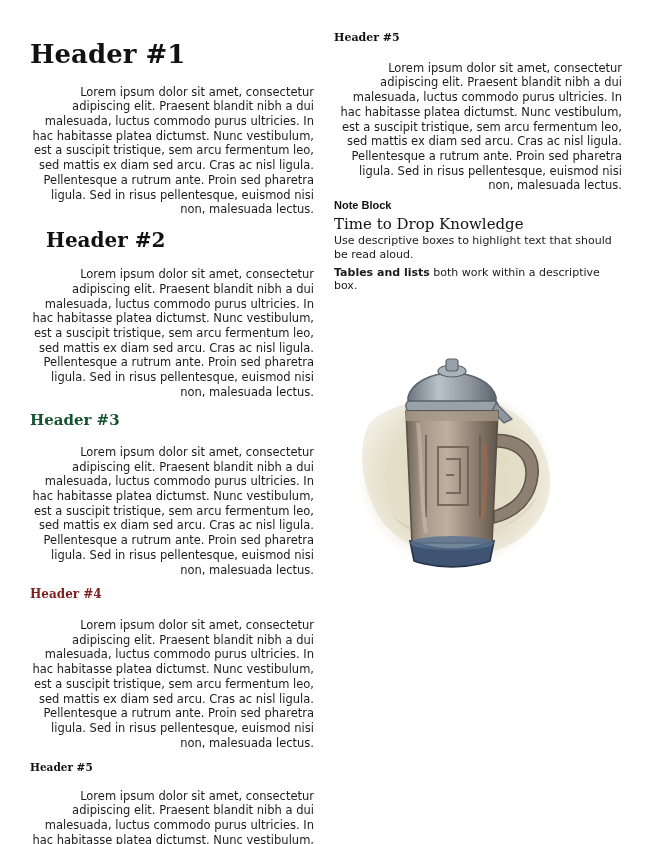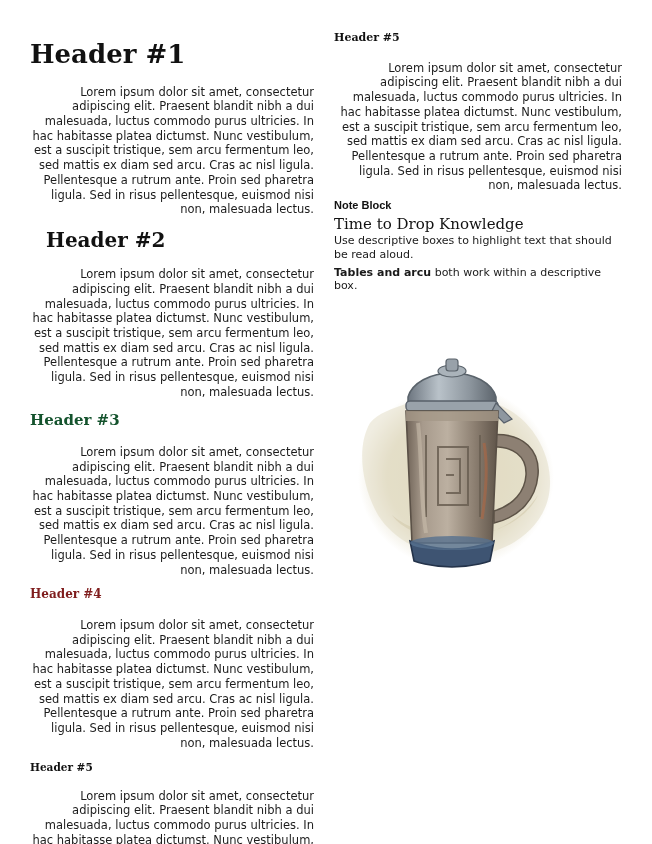--- a/index.html
+++ b/index.html
@@ -160,21 +160,21 @@
     </div>
 
     <div class="col col-right">
       <h5 class="h5">Header #5</h5>
       <p class="body">Lorem ipsum dolor sit amet, consectetur adipiscing elit. Praesent blandit nibh a dui malesuada, luctus commodo purus ultricies. In hac habitasse platea dictumst. Nunc vestibulum, est a suscipit tristique, sem arcu fermentum leo, sed mattis ex diam sed arcu. Cras ac nisl ligula. Pellentesque a rutrum ante. Proin sed pharetra ligula. Sed in risus pellentesque, euismod nisi non, malesuada lectus.</p>
 
       <div class="note-title">Note Block</div>
 
       <div class="drop-title">Time to Drop Knowledge</div>
       <div class="desc-text">Use descriptive boxes to highlight text that should be read aloud.</div>
-      <div class="desc-text"><b>Tables and arcu</b><span> both work within a descriptive box.</span></div>
+      <div class="desc-text"><b>Tables and lists</b><span> both work within a descriptive box.</span></div>
 
       <div class="art">
         <svg width="270" height="270" viewBox="0 0 270 270" xmlns="http://www.w3.org/2000/svg">
           <defs>
             <linearGradient id="bodyGrad" x1="0" y1="0" x2="1" y2="0">
               <stop offset="0%" stop-color="#6e6256"></stop>
               <stop offset="18%" stop-color="#a79a8c"></stop>
               <stop offset="45%" stop-color="#bcb0a1"></stop>
               <stop offset="75%" stop-color="#8b7e70"></stop>
               <stop offset="100%" stop-color="#5f5449"></stop>

